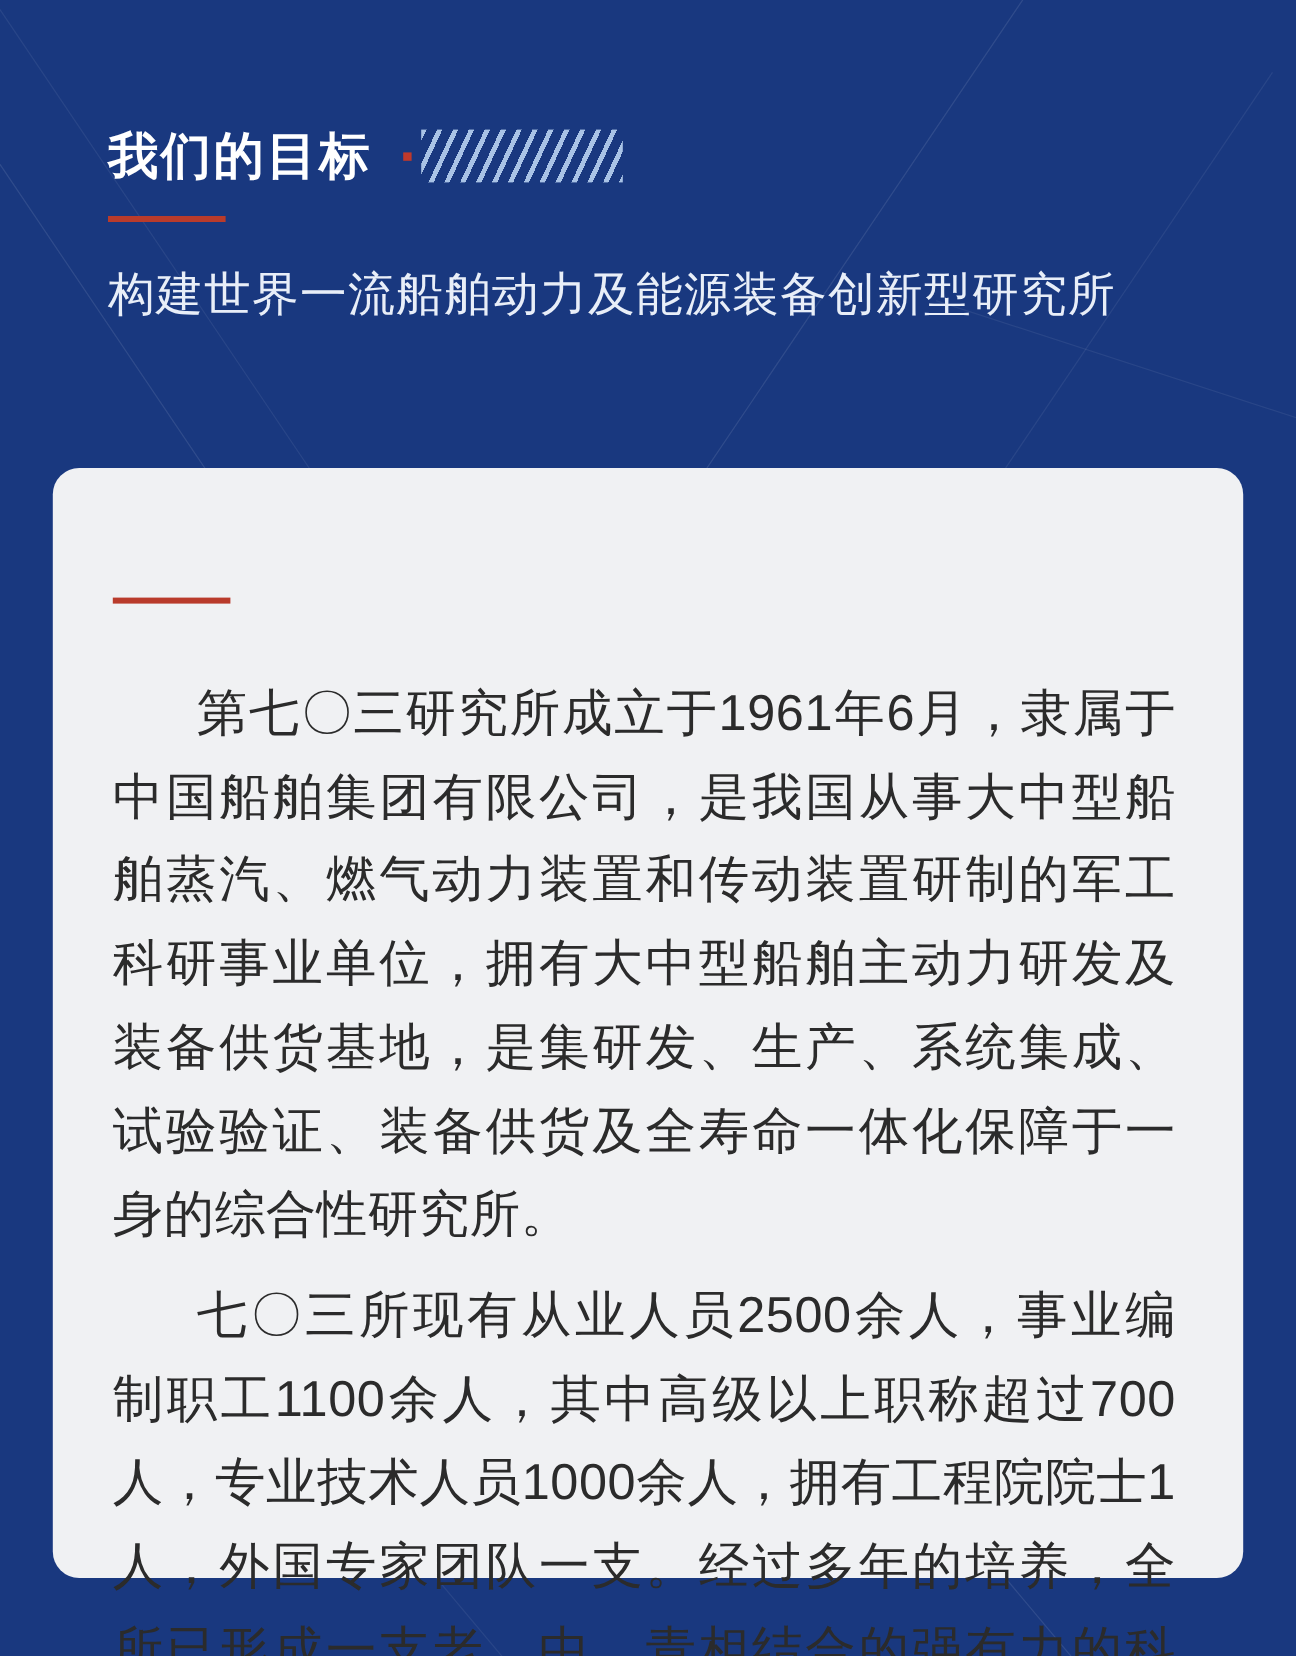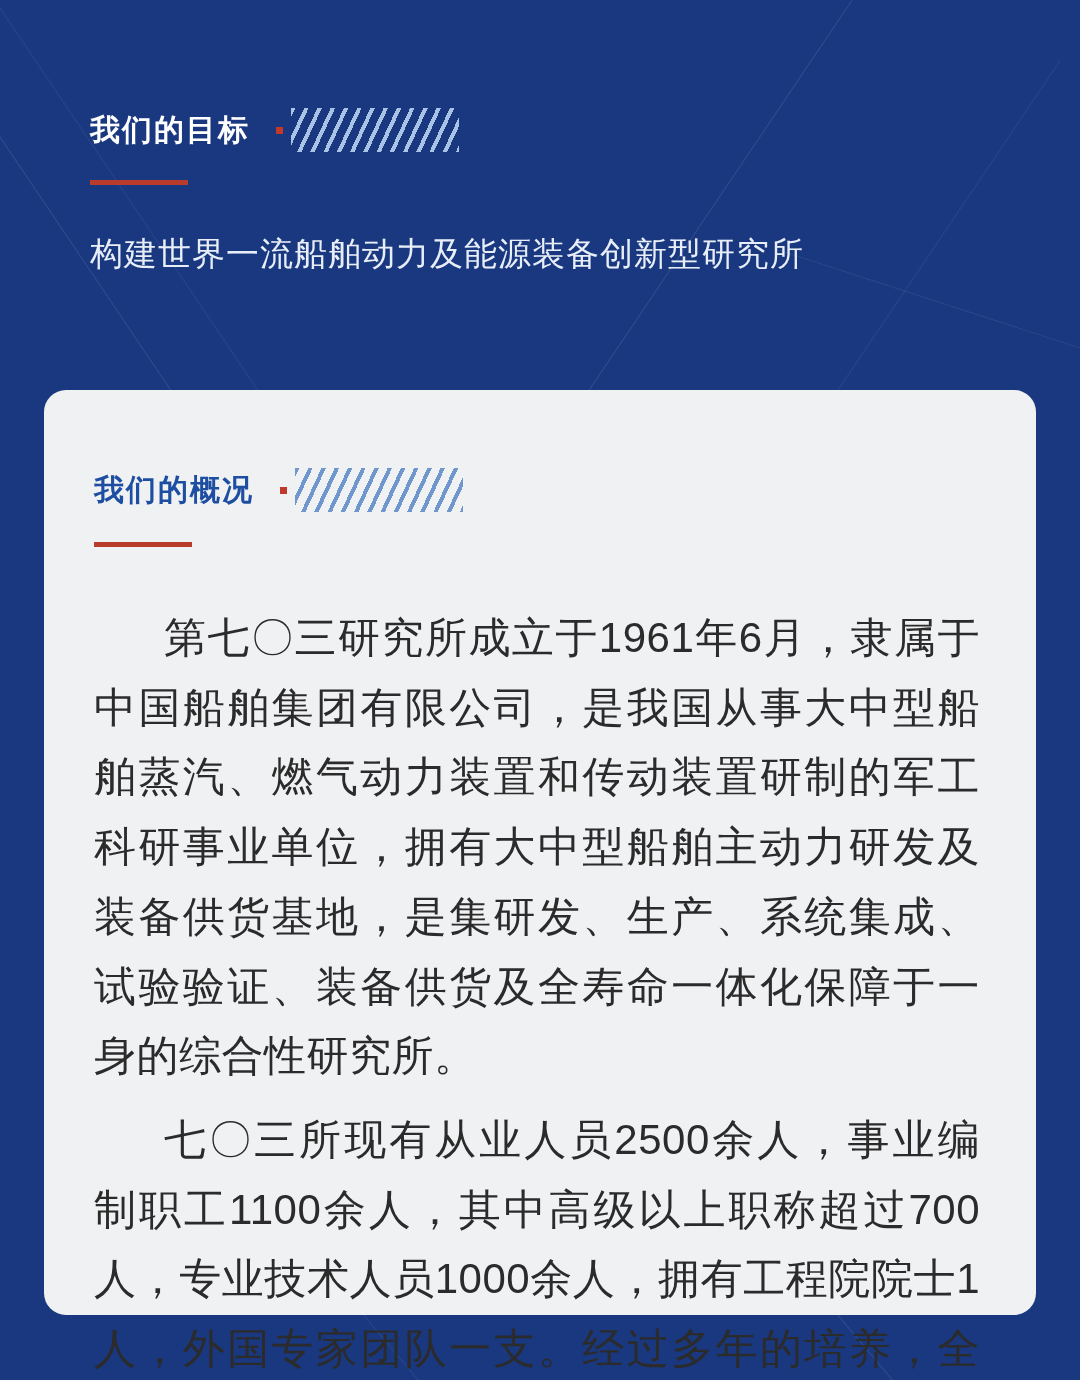--- a/index.html
+++ b/index.html
@@ -43,21 +43,21 @@
     left: 90px;
     top: 108px;
     width: 900px;
   }
   .head-row {
     display: flex;
     align-items: center;
     gap: 26px;
   }
   .head-title {
-    font-size: 30px;
+    font-size: 42px;
     font-weight: bold;
     letter-spacing: 2px;
     line-height: 1;
     white-space: nowrap;
   }
   .head-title.on-dark { color: #ffffff; }
   .head-title.on-light { color: #1d4ea2; }
 
   .hatch-wrap {
     display: flex;
@@ -86,22 +86,22 @@
       rgba(0,0,0,0) 4px, rgba(0,0,0,0) 12px
     );
   }
   .rule {
     width: 98px;
     height: 5px;
     background: #b93b2b;
     margin-top: 28px;
   }
   .goal-text {
-    margin-top: 46px;
-    font-size: 33px;
+    margin-top: 34px;
+    font-size: 39px;
     color: #e8eef8;
     letter-spacing: 1px;
     line-height: 1.4;
   }
 
   
   .card {
     position: absolute;
     left: 44px;
     top: 390px;
@@ -146,27 +146,20 @@
       <div class="hatch-wrap">
         <span class="hatch-dot"></span>
         <span class="hatch"></span>
       </div>
     </div>
     <div class="rule"></div>
     <div class="goal-text">构建世界一流船舶动力及能源装备创新型研究所</div>
   </div>
 
   <div class="card">
-    <div class="head-row">
-      <div class="head-title on-light">我们的概况</div>
-      <div class="hatch-wrap">
-        <span class="hatch-dot"></span>
-        <span class="hatch light"></span>
-      </div>
-    </div>
     <div class="rule"></div>
 
     <div class="card-body">
       <p class="para">第七〇三研究所成立于1961年6月，隶属于中国船舶集团有限公司，是我国从事大中型船舶蒸汽、燃气动力装置和传动装置研制的军工科研事业单位，拥有大中型船舶主动力研发及装备供货基地，是集研发、生产、系统集成、试验验证、装备供货及全寿命一体化保障于一身的综合性研究所。</p>
       <p class="para">七〇三所现有从业人员2500余人，事业编制职工1100余人，其中高级以上职称超过700人，专业技术人员1000余人，拥有工程院院士1人，外国专家团队一支。经过多年的培养，全所已形成一支老、中、青相结合的强有力的科技人才队伍。</p>
     </div>
   </div>
 
 </div>
 

